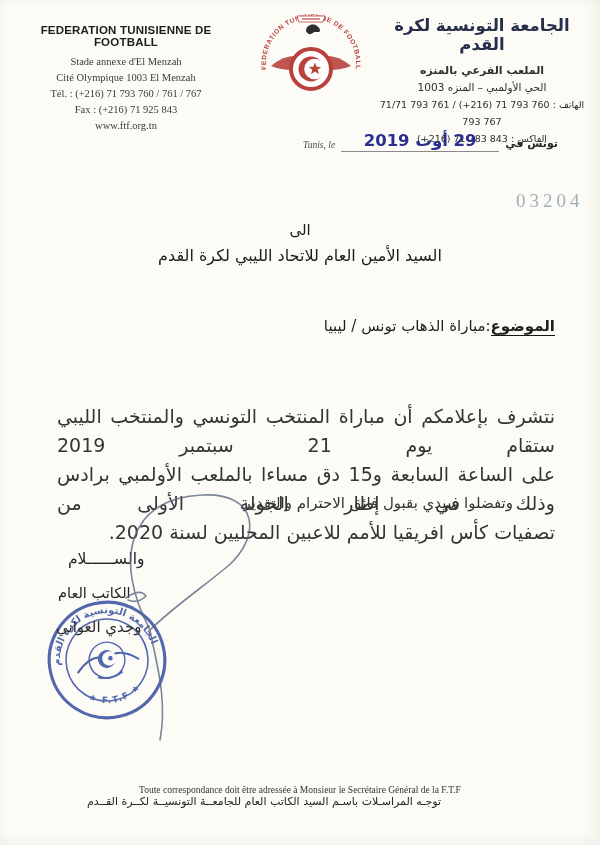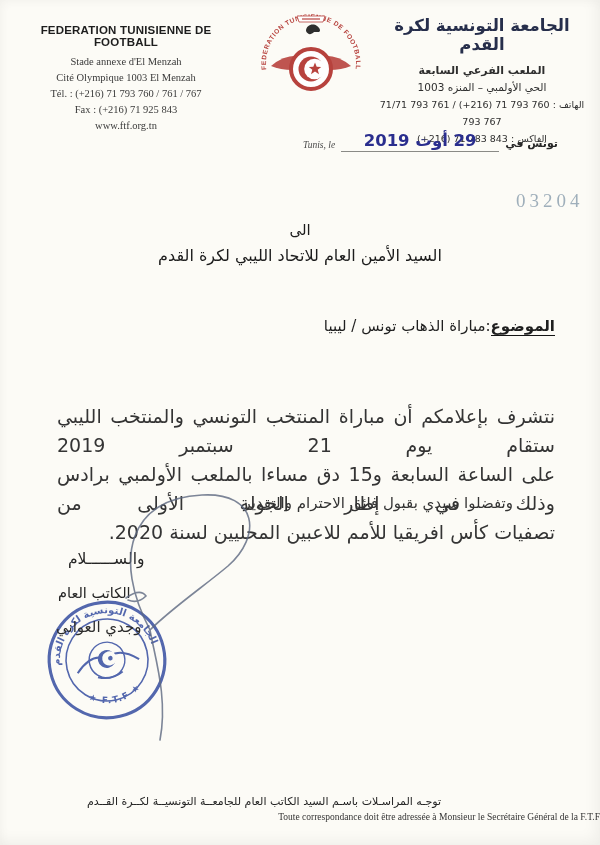--- a/index.html
+++ b/index.html
@@ -39,21 +39,21 @@
   .body-lines .just{text-align:justify;text-align-last:justify;}
   .closing{position:absolute;top:494px;right:87px;direction:rtl;font-size:15px;color:#333;}
   
   .salam{position:absolute;left:68px;top:550px;direction:rtl;font-size:15.5px;color:#252525;z-index:3;}
   .sig-title{position:absolute;left:58px;top:585px;direction:rtl;font-size:14.5px;color:#252525;z-index:3;}
   .sig-name{position:absolute;left:56px;top:618px;direction:rtl;font-size:15px;color:#2b2b2b;z-index:4;}
   .stamp-wrap{position:absolute;left:44px;top:597px;width:126px;height:126px;transform:rotate(-13deg);opacity:.88;z-index:2;}
   .pen-wrap{position:absolute;left:40px;top:478px;width:260px;height:290px;z-index:5;pointer-events:none;}
   
   .footer-ar{position:absolute;top:795px;left:0;width:528px;text-align:center;direction:rtl;font-size:11px;color:#242424;}
-  .footer-fr{position:absolute;top:812px;left:0;width:600px;text-align:right;font-family:"Liberation Serif",serif;font-size:9.5px;color:#333;}
+  .footer-fr{position:absolute;top:785px;left:0;width:600px;text-align:center;font-family:"Liberation Serif",serif;font-size:9.5px;color:#333;}
 </style>
 </head>
 <body>
 
 <div class="page">
 
   <div class="hdr-fr">
     <div class="org">FEDERATION TUNISIENNE DE FOOTBALL</div>
     <div class="ln">Stade annexe d'El Menzah</div>
     <div class="ln">Cité Olympique 1003 El Menzah</div>
@@ -85,21 +85,21 @@
         <circle cx="52" cy="58" r="20" fill="#ffffff" stroke="#b23530" stroke-width="4"></circle>
         <circle cx="52" cy="58" r="12.5" fill="#b23530"></circle>
         <circle cx="55.5" cy="58" r="10.3" fill="#ffffff"></circle>
         <polygon fill="#b23530" points="56,51.5 57.7,55.8 62.2,56 58.7,58.8 60,63.2 56,60.6 52,63.2 53.3,58.8 49.8,56 54.3,55.8"></polygon>
       </g>
     </svg>
   </div>
 
   <div class="hdr-ar">
     <div class="org">الجامعة التونسية لكرة القدم</div>
-    <div class="ln1">الملعب الفرعي السابعة</div>
+    <div class="ln1">الملعب الفرعي بالمنزه</div>
     <div class="ln">الحي الأولمبي – المنزه 1003</div>
     <div class="ln tel"><span>الهاتف :</span> <span class="num">(+216) 71 793 760</span><span> / </span><span class="num">71 793 761</span><span>/</span><span class="num">71 793 767</span></div>
     <div class="ln tel"><span>الفاكس :</span> <span class="num">(+216) 71 783 843</span></div>
   </div>
 
   <div class="dateline">
     <span class="tunis-fr">Tunis, le</span>
     <span class="date-underline"><span class="date-stamp">29 أوت 2019</span></span>
     <span class="tunis-ar">تونس في</span>
   </div>

